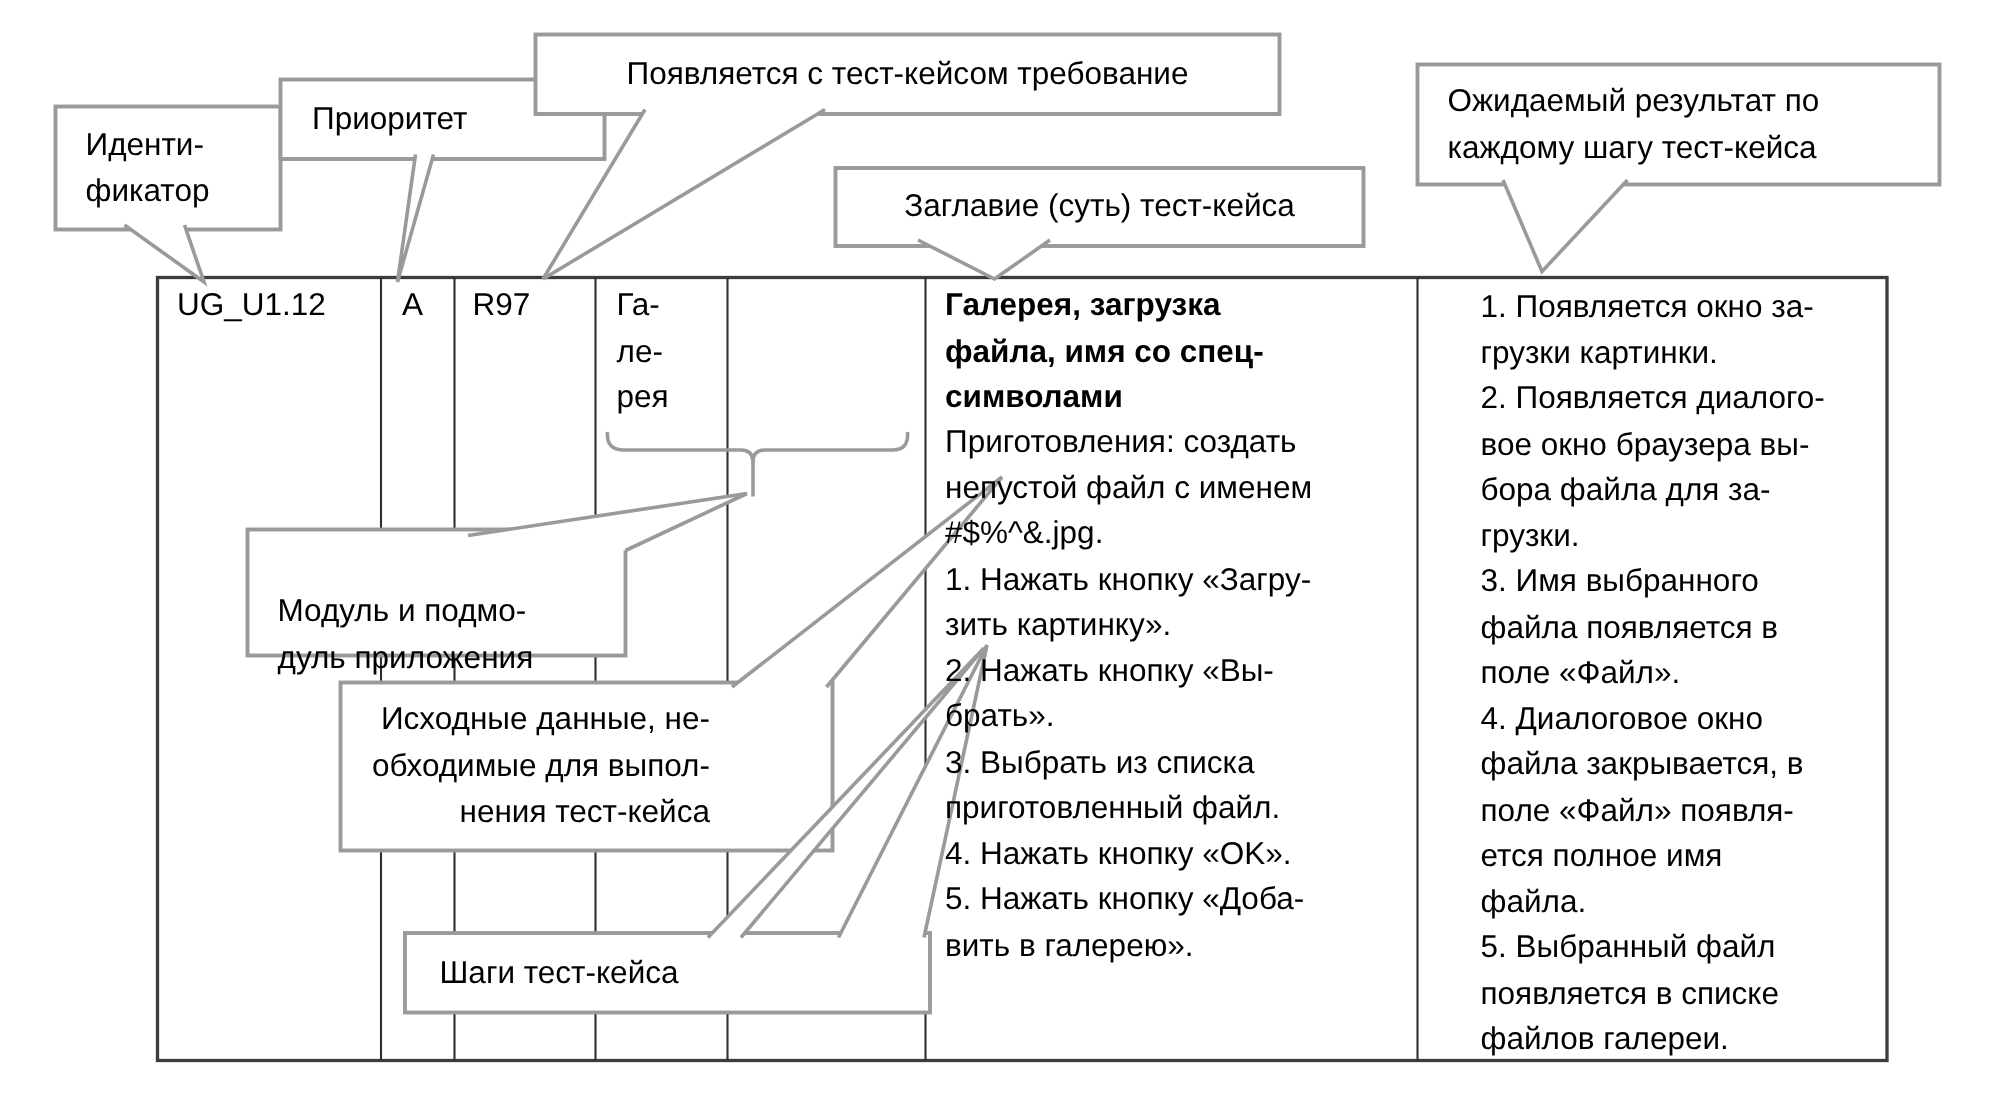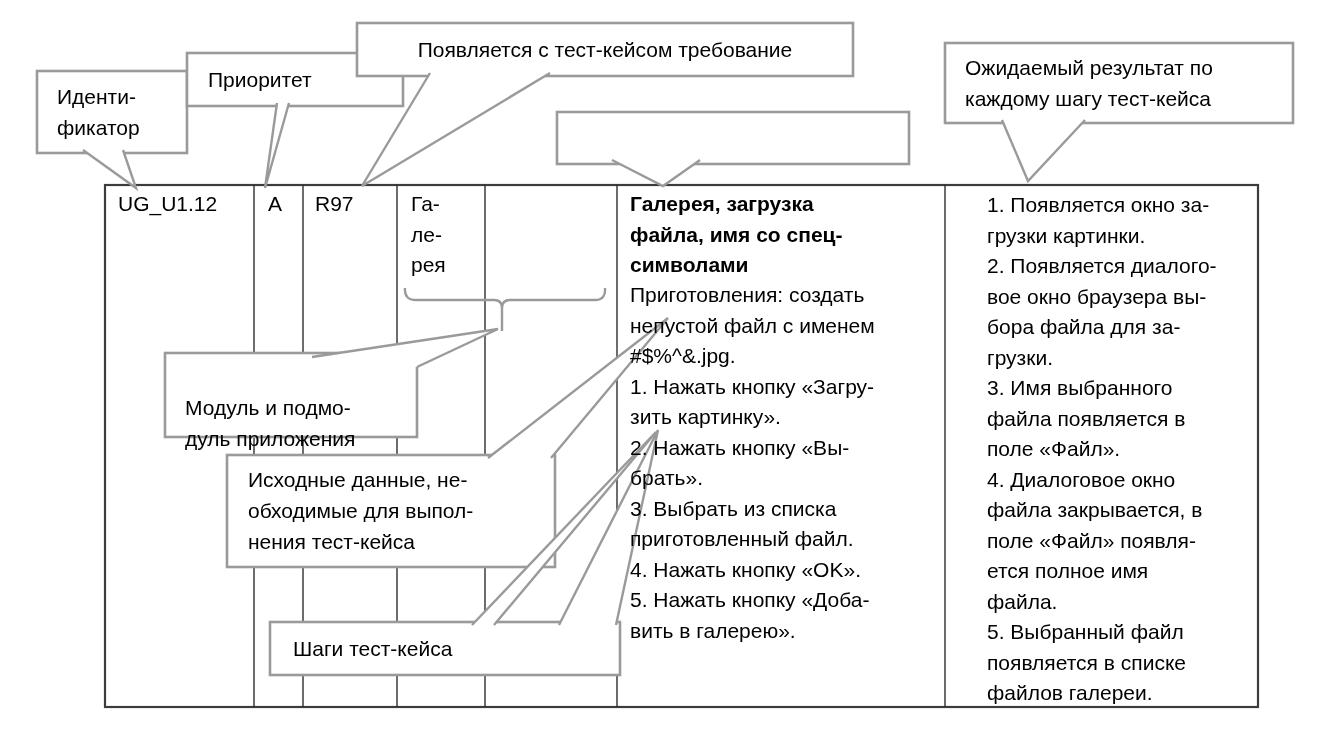--- a/index.html
+++ b/index.html
@@ -55,25 +55,26 @@
       <rect x="270" y="622" width="350" height="53"></rect>
       <path d="M472,625 L656,432 L494,625" stroke-width="2.4"></path>
       <path d="M559,625 L658,430 L616,625" stroke-width="2.4"></path>
     </g>
   </svg>
 
   <div class="t c" style="left:57px;top:81px;">Иденти-
 фикатор</div>
   <div class="t c" style="left:208px;top:64px;">Приоритет</div>
   <div class="t c ctr" style="left:357px;top:34px;width:496px;">Появляется с тест-кейсом требование</div>
+  <div class="t c ctr" style="left:557px;top:122px;width:352px;">Заглавие (суть) тест-кейса</div>
   <div class="t c" style="left:965px;top:52px;">Ожидаемый результат по
 каждому шагу тест-кейса</div>
   <div class="t c" style="left:185px;top:364px;margin-top:28px;">Модуль и подмо-
 дуль приложения</div>
-  <div class="t c" style="left:248px;top:464px;">Исходные данные, не-
+  <div class="t c" style="left:248px;top:464px;text-align:right;">Исходные данные, не-
 обходимые для выпол-
 нения тест-кейса</div>
   <div class="t c" style="left:293px;top:633px;">Шаги тест-кейса</div>
 
   <div class="t" style="left:118px;top:189px;">UG_U1.12</div>
   <div class="t" style="left:268px;top:189px;">A</div>
   <div class="t" style="left:315px;top:189px;">R97</div>
   <div class="t" style="left:411px;top:189px;">Га-
 ле-
 рея</div>

